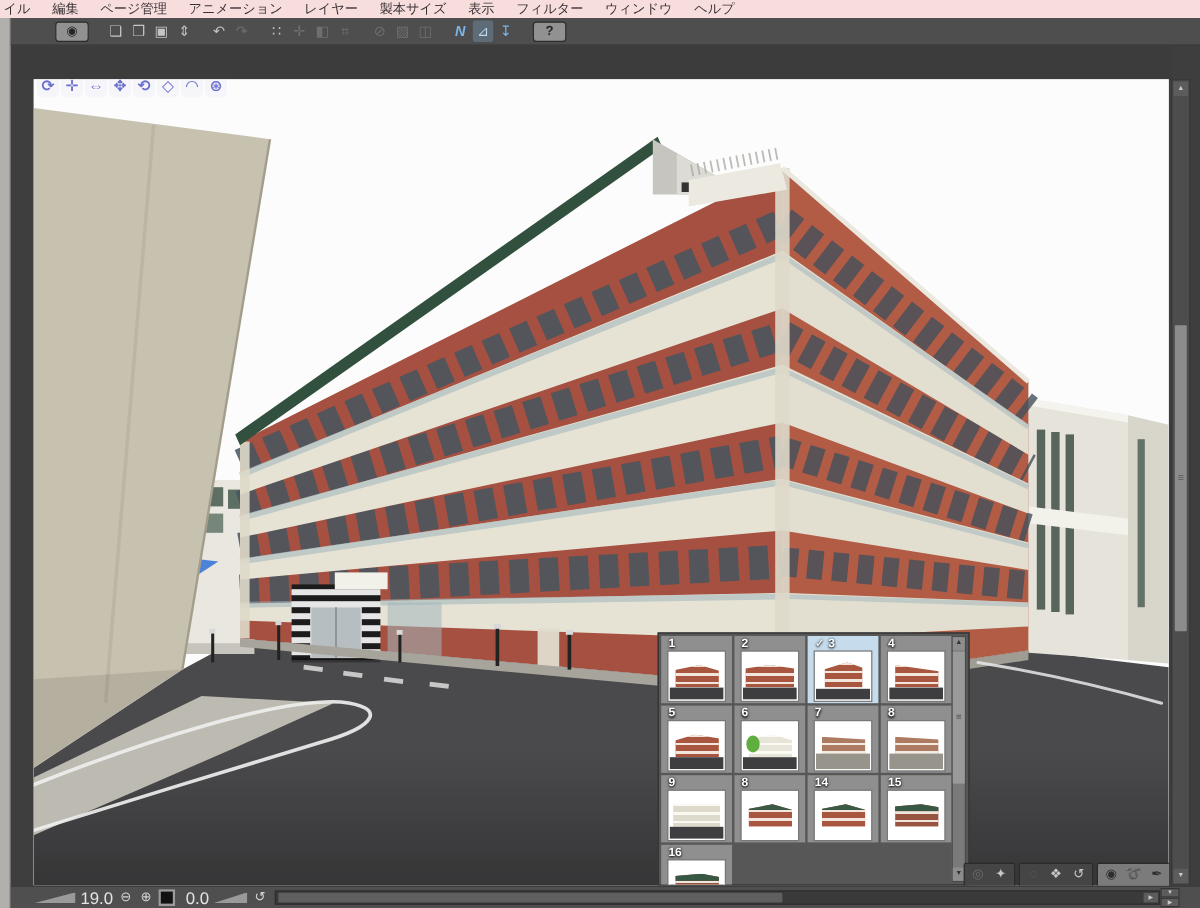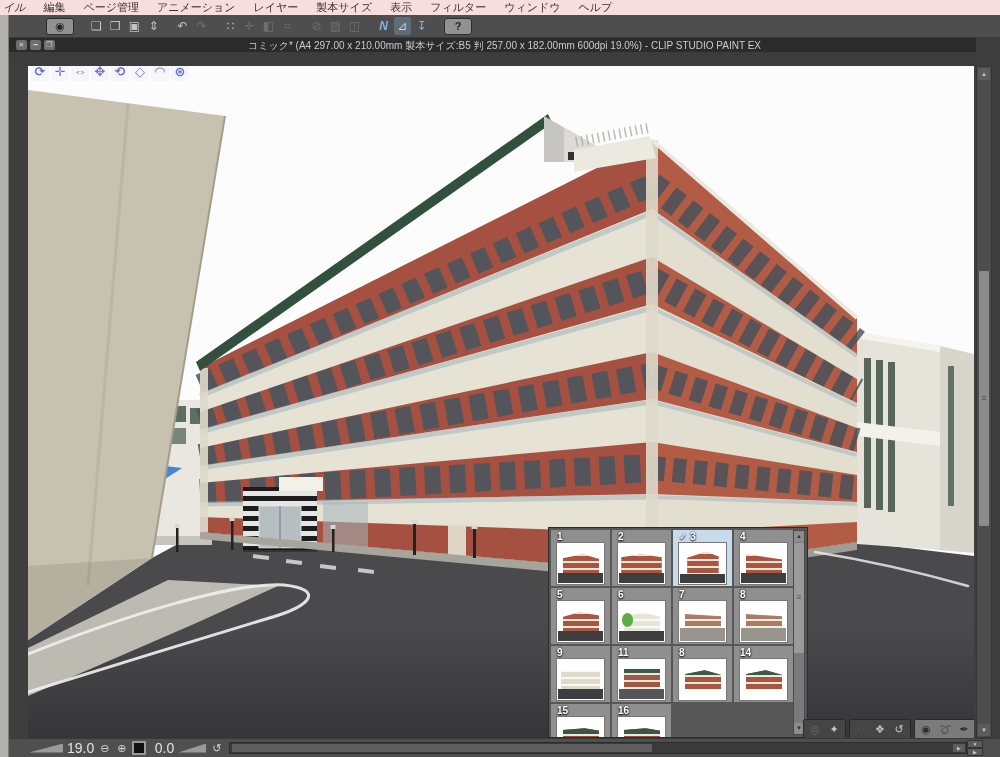--- a/index.html
+++ b/index.html
@@ -4,21 +4,21 @@
 <style>
   html,body{margin:0;padding:0;background:#222;}
   .screen{position:relative;width:1000px;height:757px;overflow:hidden;
           font-family:"Liberation Sans","DejaVu Sans",sans-serif;
           background:#3c3c3c;-webkit-user-select:none;user-select:none;}
 
   
   .menubar{position:absolute;left:0;top:0;width:1000px;height:15px;background:#f7dedd;
            display:flex;align-items:center;font-size:11px;color:#3a3136;}
   .menubar .mi{padding:0 9px;white-space:nowrap;cursor:default;}
-  .menubar .mi:first-child{padding-left:3px;font-style:italic;}
+  .menubar .mi:first-child{padding-left:3px;}
 
   
   .toolbar{position:absolute;left:9px;top:15px;width:991px;height:23px;background:#4e4e4e;
            border-bottom:1px solid #393939;display:flex;align-items:center;padding-left:34px;box-sizing:border-box;}
   .ic{width:17px;text-align:center;font-size:12px;color:#c4c4c4;line-height:18px;margin:0 1px;}
   .ic.dim{color:#6f6f6f;}
   .ic.blue{color:#7ab4e8;}
   .ic.pressed{background:#5e6c78;border-radius:2px;color:#bdd7ec;}
   .tbtn{background:#919191;color:#252525;border:1px solid #2d2d2d;border-radius:3px;
         width:26px;height:15px;line-height:15px;text-align:center;font-size:11px;font-weight:bold;margin:0 3px;}
@@ -159,28 +159,20 @@
     <span class="ic dim">▨</span>
     <span class="ic dim">◫</span>
     <span class="sp"></span>
     <span class="ic blue" style="font-style:italic;font-weight:bold">N</span>
     <span class="ic pressed">⊿</span>
     <span class="ic blue">↧</span>
     <span class="sp"></span>
     <span class="tbtn">?</span>
   </div>
 
-  <div class="titlebar">
-    <div class="wbtns">
-      <span class="wb">✕</span>
-      <span class="wb">━</span>
-      <span class="wb">❒</span>
-    </div>
-    <span class="title">コミック* (A4 297.00 x 210.00mm 製本サイズ:B5 判 257.00 x 182.00mm 600dpi 19.0%)  - CLIP STUDIO PAINT EX</span>
-  </div>
   <div class="cornerbtn" style="left:978px;top:41px;">≡</div>
 
   <div class="cornerbtn" style="left:978px;top:56px;">▲</div>
 
   <div class="chromeL"></div>
   <div class="chromeR1"></div>
   <div class="chromeRt"></div>
   <div class="chromeR2"></div>
 
   <div class="canvas">
@@ -389,27 +381,20 @@
         <div class="tcell">
           <span class="tnum">8</span>
           <div class="timg v8">
               <div class="b"></div>
               <div class="s"></div>
             </div>
         </div>
         <div class="tcell">
           <span class="tnum">9</span>
           <div class="timg v9">
-              <div class="b"></div>
-              <div class="s"></div>
-            </div>
-        </div>
-        <div class="tcell">
-          <span class="tnum">11</span>
-          <div class="timg v11">
               <div class="b"></div>
               <div class="s"></div>
             </div>
         </div>
         <div class="tcell">
           <span class="tnum">8</span>
           <div class="timg v13">
               <div class="b"></div>
             </div>
         </div>

